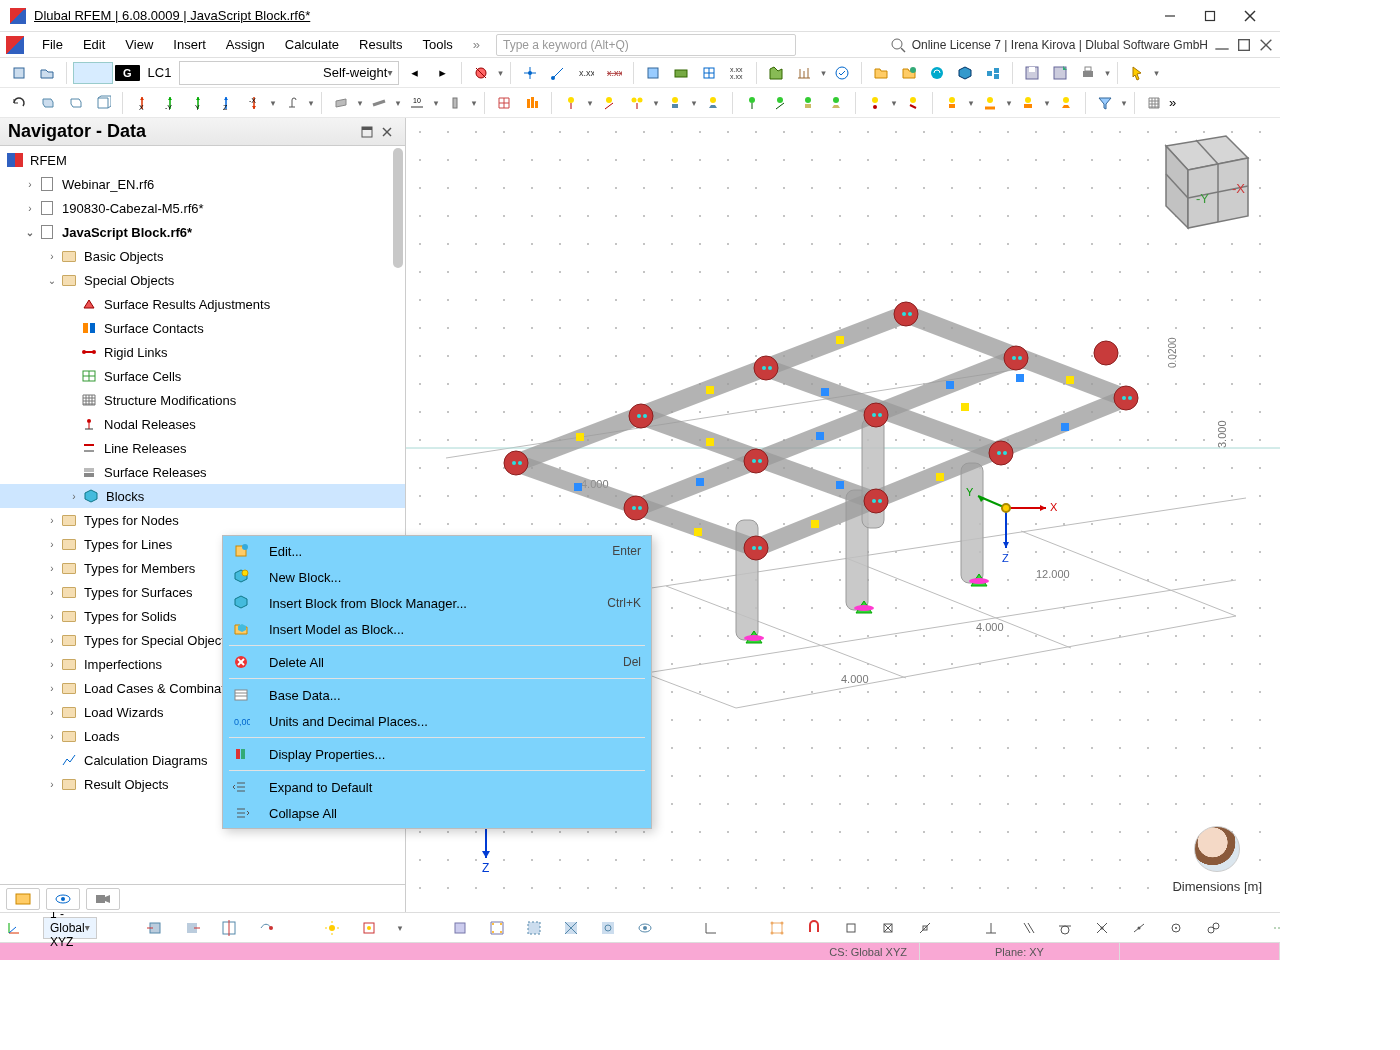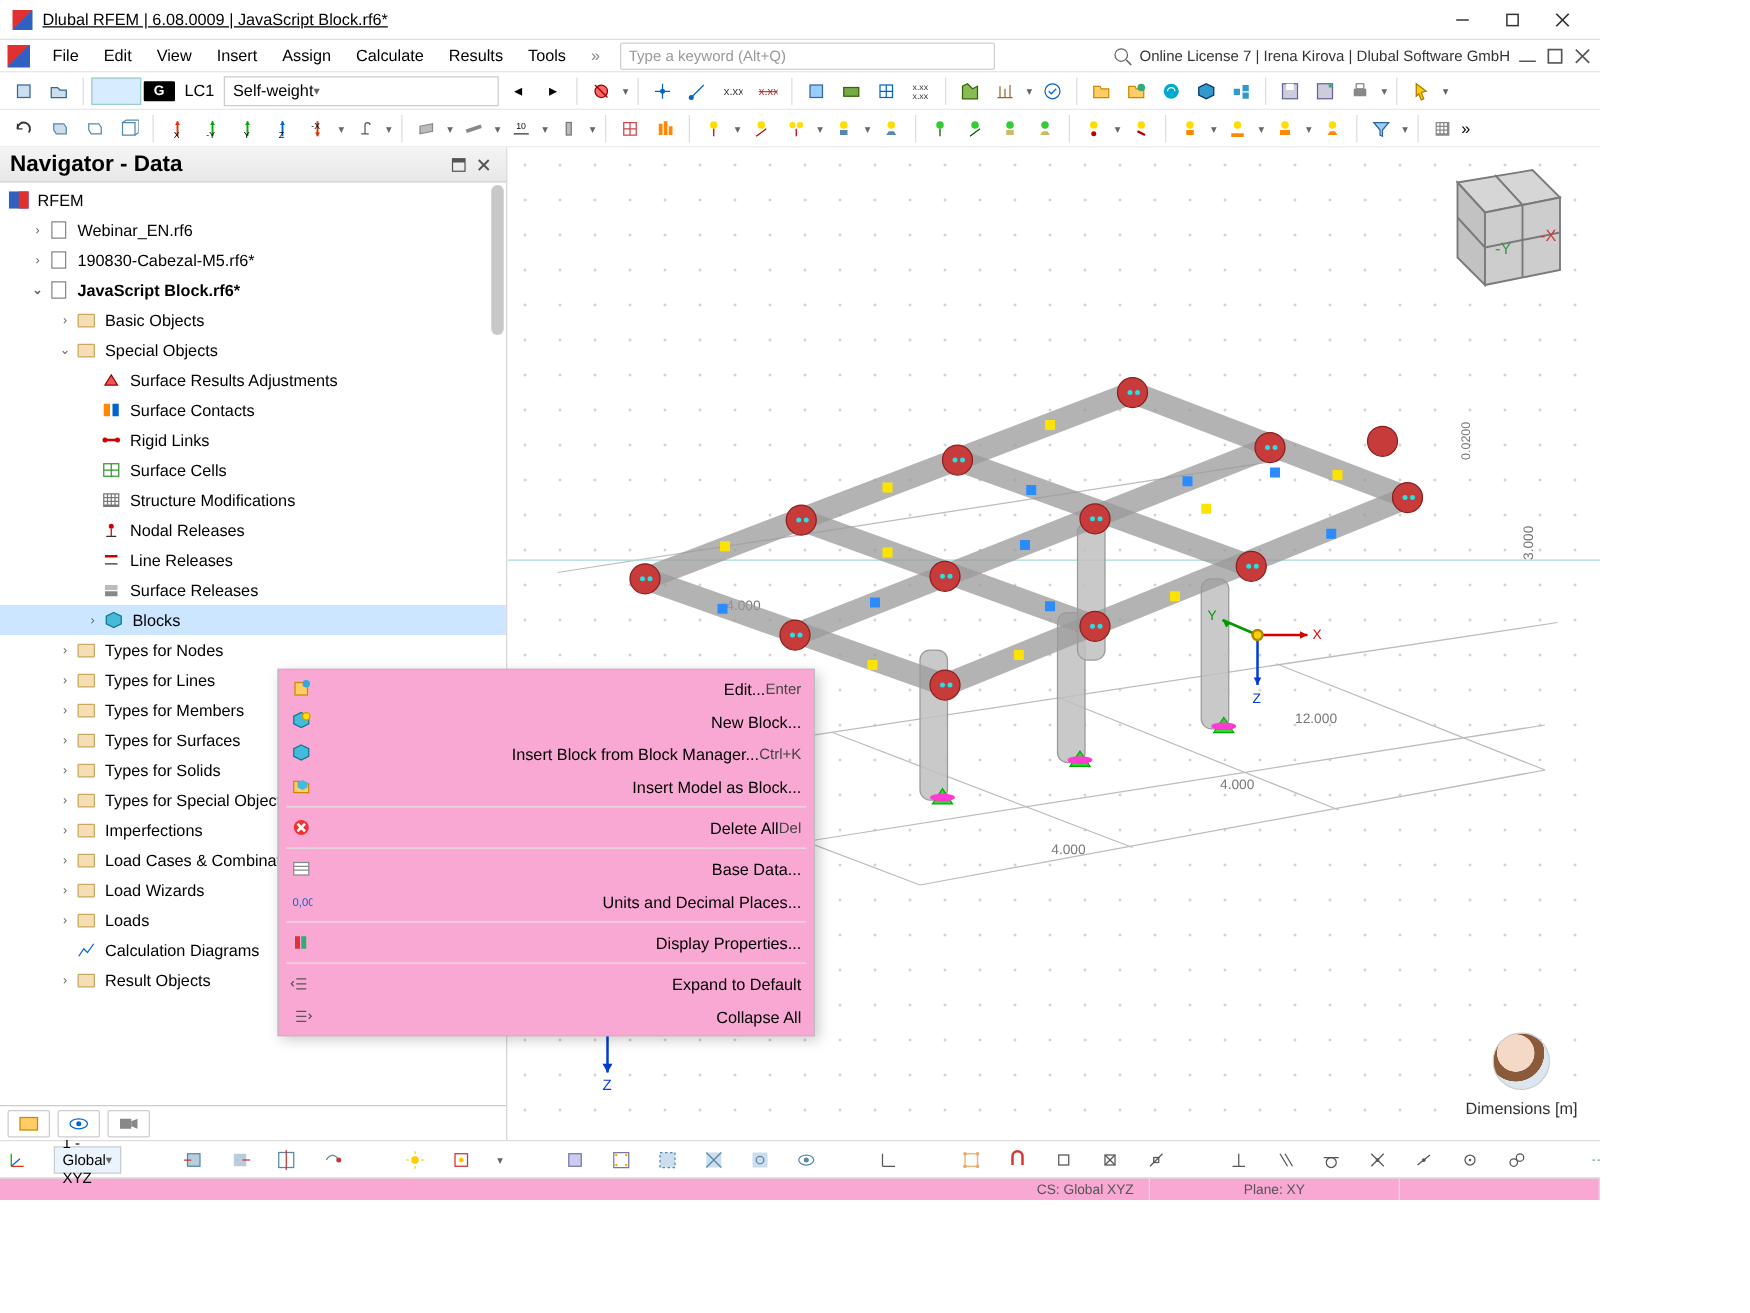--- a/index.html
+++ b/index.html
@@ -20,21 +20,21 @@
 .menubar .search { flex: 0 0 300px; height: 22px; border: 1px solid #d0d0d0; border-radius: 2px; padding: 2px 6px; font-size: 12px; color: #999; display: flex; align-items: center; margin-left: 6px; }
 .menubar .right { margin-left: auto; display: flex; align-items: center; gap: 6px; font-size: 12px; color: #333; }
 .menubar .right .sicon { width: 16px; height: 16px; display: inline-block; }
 .menubar .sbtn { width: 16px; height: 16px; display: flex; align-items: center; justify-content: center; }
 
 
 .toolbar { height: 30px; background: #fff; display: flex; align-items: center; padding: 0 6px; border-bottom: 1px solid #e8e8e8; gap: 2px; }
 .tbtn { width: 26px; height: 26px; display: flex; align-items: center; justify-content: center; border-radius: 2px; cursor: default; }
 .tbadge { padding: 2px 8px; background: #000; color: #fff; font-weight: bold; font-size: 11px; border-radius: 1px; }
 .tlabel { padding: 0 6px; font-size: 13px; }
-.tselect { min-width: 220px; height: 24px; border: 1px solid #ccc; display: flex; align-items: center; padding: 0 6px; font-size: 13px; justify-content: flex-start; }
+.tselect { min-width: 220px; height: 24px; border: 1px solid #ccc; display: flex; align-items: center; padding: 0 6px; font-size: 13px; justify-content: flex-end; }
 .tsep { width: 1px; height: 22px; background: #ddd; margin: 0 4px; }
 .tdrop { width: 8px; display: flex; align-items: center; justify-content: center; color: #666; font-size: 9px; }
 
 
 .main { display: flex; height: calc(960px - 32px - 26px - 30px - 30px - 30px - 18px); }
 .navigator { width: 406px; background: #fff; border-right: 1px solid #ccc; display: flex; flex-direction: column; position: relative; }
 .nav-header { height: 28px; background: linear-gradient(#f4f4f4,#e8e8e8); border-bottom: 1px solid #ccc; display: flex; align-items: center; padding: 0 8px; font-weight: 600; font-size: 18px; }
 .nav-header .nhspacer { flex: 1; }
 .nav-header .nhbtn { width: 20px; height: 20px; display: flex; align-items: center; justify-content: center; color: #555; }
 
@@ -57,21 +57,21 @@
 .nav-tabs .ntab { width: 34px; height: 22px; border: 1px solid #ccc; border-radius: 2px; display: flex; align-items: center; justify-content: center; background: #fff; }
 
 .viewport { flex: 1; background: #fff; position: relative; overflow: hidden; }
 .dotgrid { position: absolute; inset: 0; background-image: radial-gradient(#c4c4c4 1px, transparent 1px); background-size: 28px 28px; }
 .viewport svg.scene { position: absolute; inset: 0; width: 100%; height: 100%; }
 .viewhud { position: absolute; right: 18px; bottom: 18px; font-size: 13px; color: #333; }
 .avatar { position: absolute; right: 40px; bottom: 40px; width: 46px; height: 46px; border-radius: 50%; background: radial-gradient(circle at 40% 35%, #f4d9c6 0 38%, #8a5a3b 39% 58%, #dbe6ee 59% 100%); border: 1px solid #ccc; }
 .navcube { position: absolute; right: 24px; top: 10px; width: 120px; height: 110px; }
 
 
-.ctxmenu { position: absolute; left: 222px; top: 535px; width: 430px; background: #f9a8d4; border: 1px solid #bcbcbc; box-shadow: 3px 3px 10px rgba(0,0,0,.2); z-index: 50; padding: 2px 0; text-align: right; }
+.ctxmenu { position: absolute; left: 222px; top: 535px; width: 430px; background: #7dd3fc; border: 1px solid #bcbcbc; box-shadow: 3px 3px 10px rgba(0,0,0,.2); z-index: 50; padding: 2px 0; }
 .ctxrow { display: flex; align-items: center; height: 26px; padding: 0 10px 0 6px; cursor: default; font-size: 13px; }
 .ctxrow .cicon { width: 24px; height: 20px; margin-right: 16px; display: flex; align-items: center; justify-content: center; }
 .ctxrow .clabel { flex: 1; }
 .ctxrow .cshort { color: #444; font-size: 12px; }
 .ctxsep { height: 1px; background: #e2e2e2; margin: 3px 6px; }
 
 
 .bottombar { height: 30px; background: #fff; border-top: 1px solid #ddd; display: flex; align-items: center; padding: 0 6px; gap: 21px; }
 .bselect { width: 170px; height: 22px; border: 1px solid #ccc; display: flex; align-items: center; padding: 0 6px; font-size: 12px; justify-content: space-between; background: #eaf4ff; }
 

